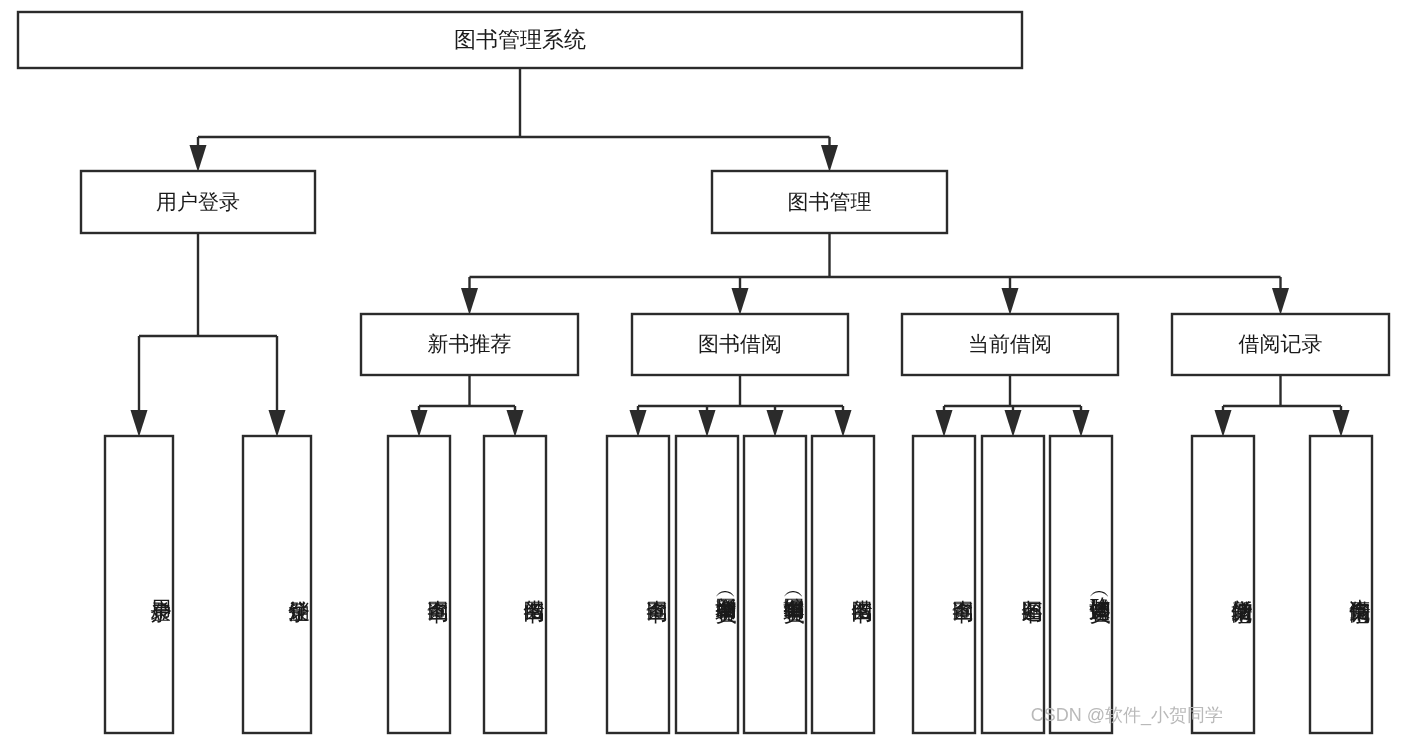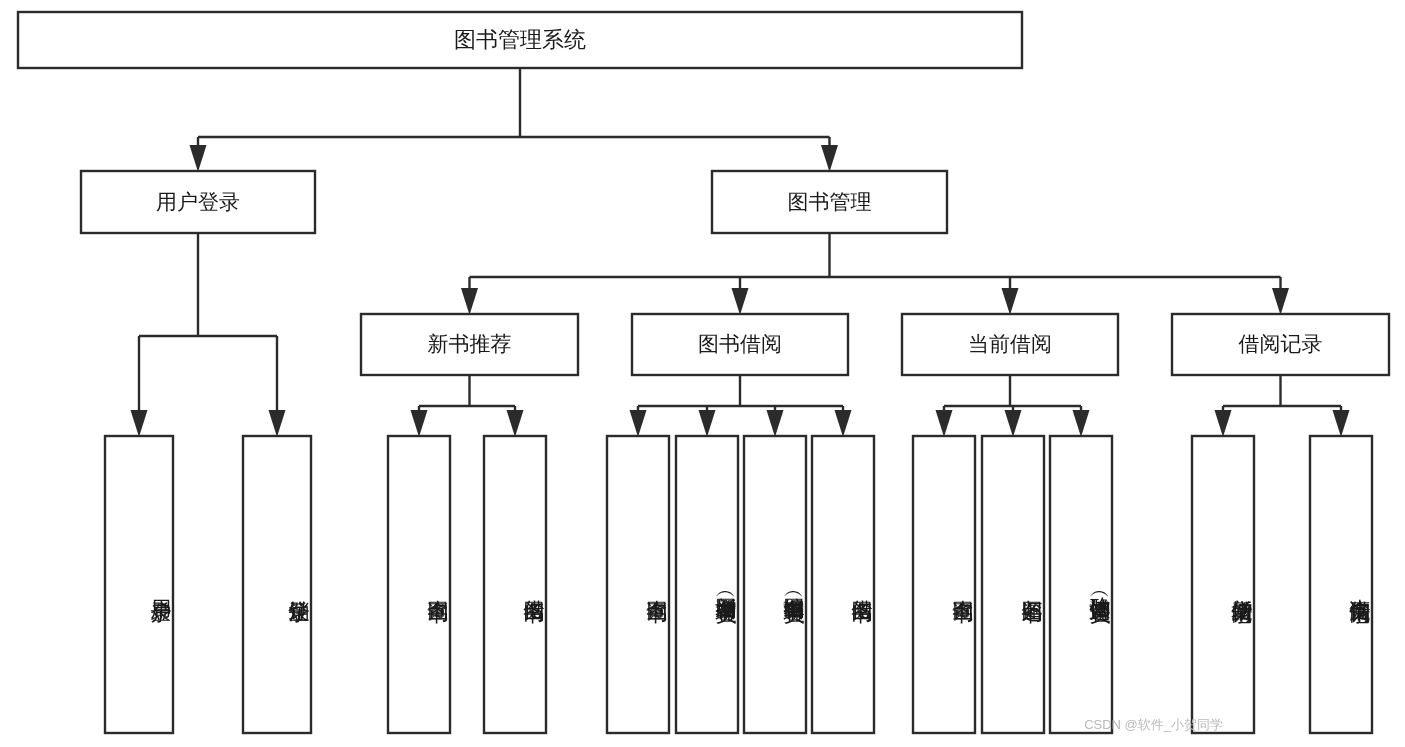--- a/index.html
+++ b/index.html
@@ -70,23 +70,23 @@
     white-space: nowrap;
     letter-spacing: 1px;
     pointer-events: none;
     display: flex;
     align-items: flex-start;
     justify-content: center;
   }
   .watermark {
     position: absolute;
     right: 6px;
-    bottom: 13px;
-    font-family: "Liberation Sans", "DejaVu Sans", sans-serif;
-    font-size: 13px;
+    bottom: 20px;
+    font-family: "Liberation Sans", "DejaVu Sans", sans-serif;
+    font-size: 18px;
     color: #b9b9b9;
     white-space: nowrap;
     user-select: none;
   }
 </style>
 </head>
 <body>
 
 <div id="diagram-root">
   <svg class="diagram-canvas" viewBox="0 0 1405 747">

